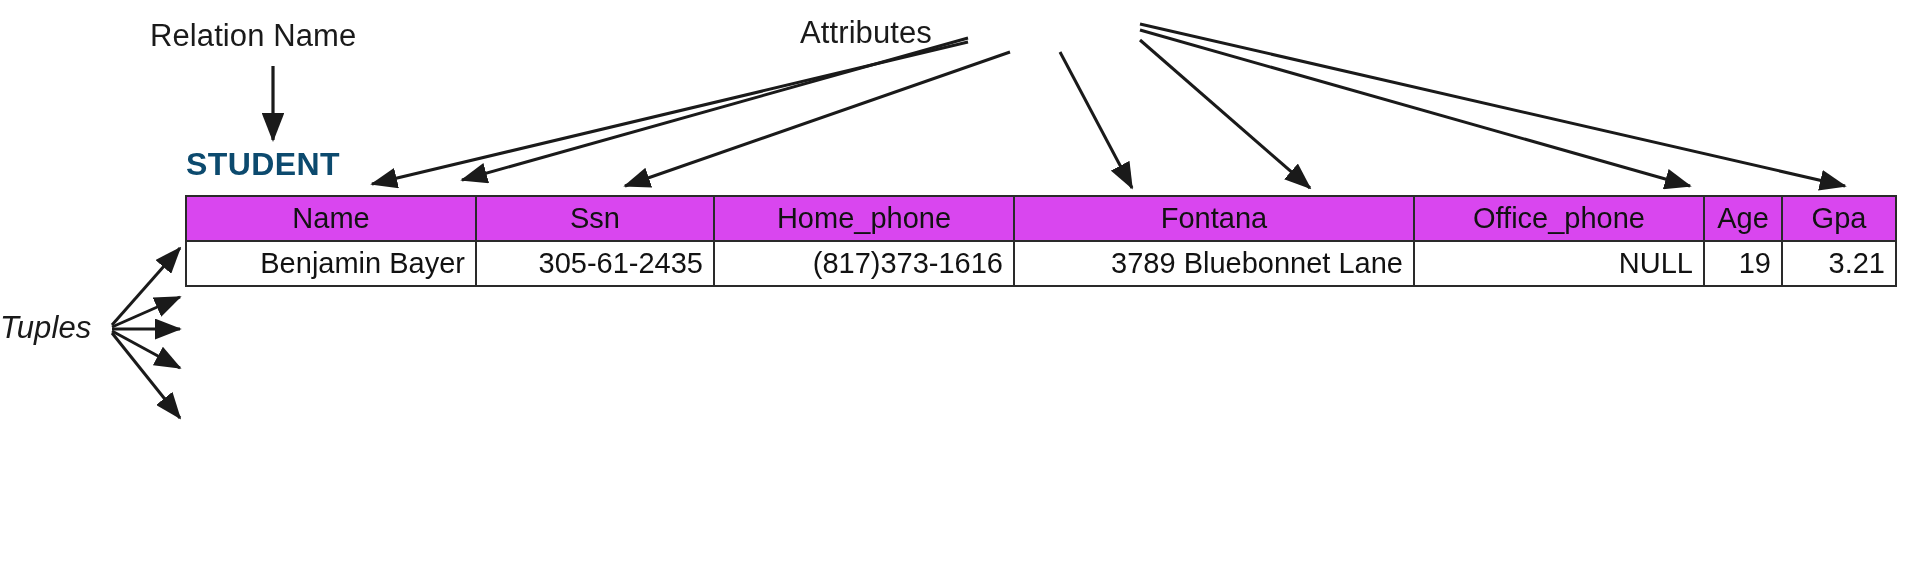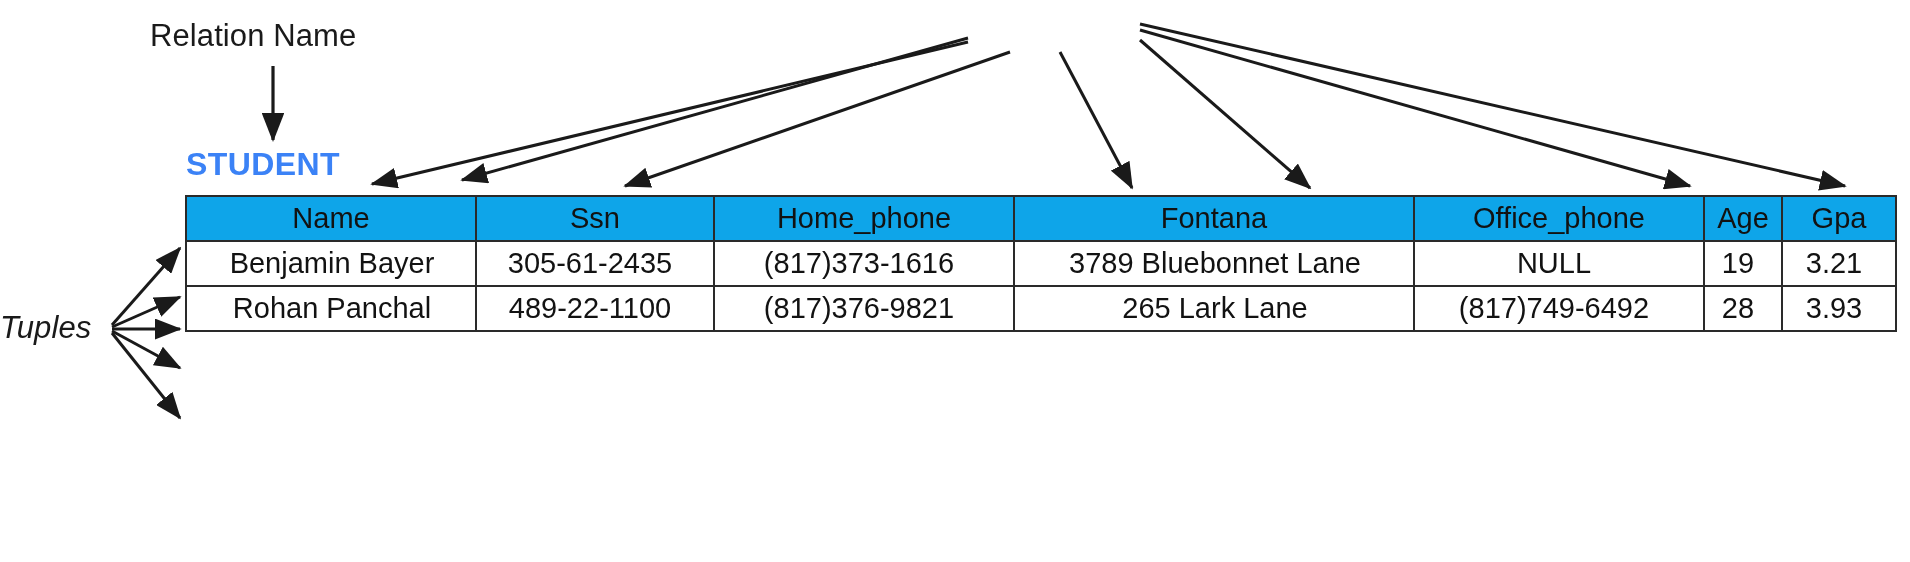--- a/index.html
+++ b/index.html
@@ -55,21 +55,21 @@
   }
 
   #relation-title {
     position: absolute;
     left: 186px;
     top: 146px;
     font-size: 32px;
     font-weight: bold;
     letter-spacing: 0.4px;
     white-space: nowrap;
-    color: #3b82f6;
+    color: #0c4a6e;
   }
 
   
   #arrows {
     position: absolute;
     left: 0;
     top: 0;
     width: 1910px;
     height: 562px;
     pointer-events: none;
@@ -96,53 +96,54 @@
     font-size: 29px;
     font-weight: 400;
     color: #121212;
     height: 45px;
     box-sizing: border-box;
     overflow: hidden;
     white-space: nowrap;
   }
 
   table.relation th {
-    background: #0ea5e9;
+    background: #d946ef;
     text-align: center;
     font-weight: 400;
     padding: 4px 6px;
   }
 
   table.relation td {
     background: #ffffff;
-    text-align: center;
+    text-align: right;
     padding: 3px 10px 3px 12px;
   }
 
   table.relation td.num {
-    text-align: center;
+    text-align: right;
     padding-left: 0;
   }
 
   
   col.c-name  { width: 290px; }
   col.c-ssn   { width: 238px; }
   col.c-home  { width: 300px; }
   col.c-addr  { width: 400px; }
   col.c-off   { width: 290px; }
   col.c-age   { width: 78px; }
   col.c-gpa   { width: 114px; }
 </style>
 </head>
 <body>
 
 <div id="figure">
 
   <div class="label" id="relation-name-label">Relation Name</div>
 
+  <div class="label" id="attributes-label">Attributes</div>
 
   <div class="label" id="tuples-label">Tuples</div>
 
   <div id="relation-title">STUDENT</div>
 
   <svg id="arrows" viewBox="0 0 1910 562" width="1910" height="562" xmlns="http://www.w3.org/2000/svg">
     <defs>
       <marker id="arrowhead" markerWidth="9" markerHeight="7" refX="8.4" refY="3.5" orient="auto" markerUnits="strokeWidth">
         <polygon points="0 0, 9 3.5, 0 7" fill="#1a1a1a"></polygon>
       </marker>
@@ -216,26 +217,17 @@
       <tbody>
         <tr>
           <td>Benjamin Bayer</td>
           <td class="num">305-61-2435</td>
           <td class="num">(817)373-1616</td>
           <td>3789 Bluebonnet Lane</td>
           <td class="num">NULL</td>
           <td class="num">19</td>
           <td class="num">3.21</td>
         </tr>
-        <tr>
-          <td>Rohan Panchal</td>
-          <td class="num">489-22-1100</td>
-          <td class="num">(817)376-9821</td>
-          <td>265 Lark Lane</td>
-          <td class="num">(817)749-6492</td>
-          <td class="num">28</td>
-          <td class="num">3.93</td>
-        </tr>
       </tbody>
     </table>
   </div>
 
 </div>
 
 </body></html>

